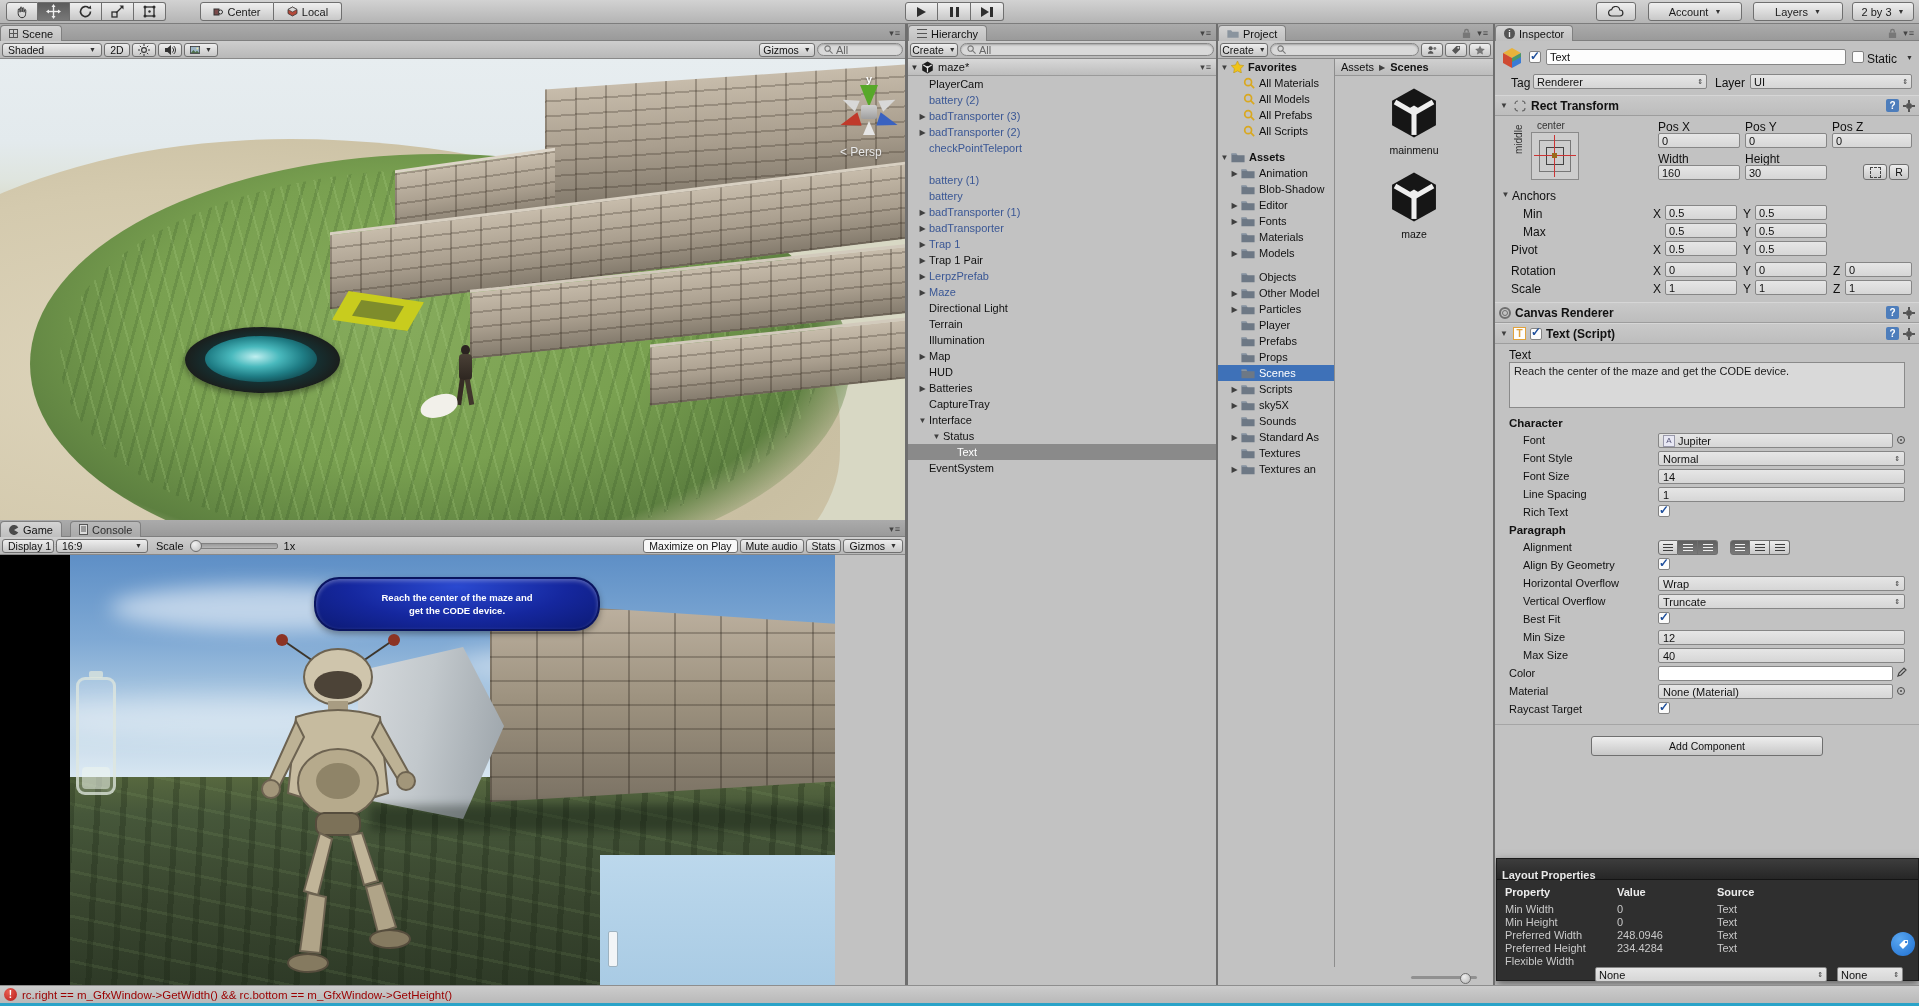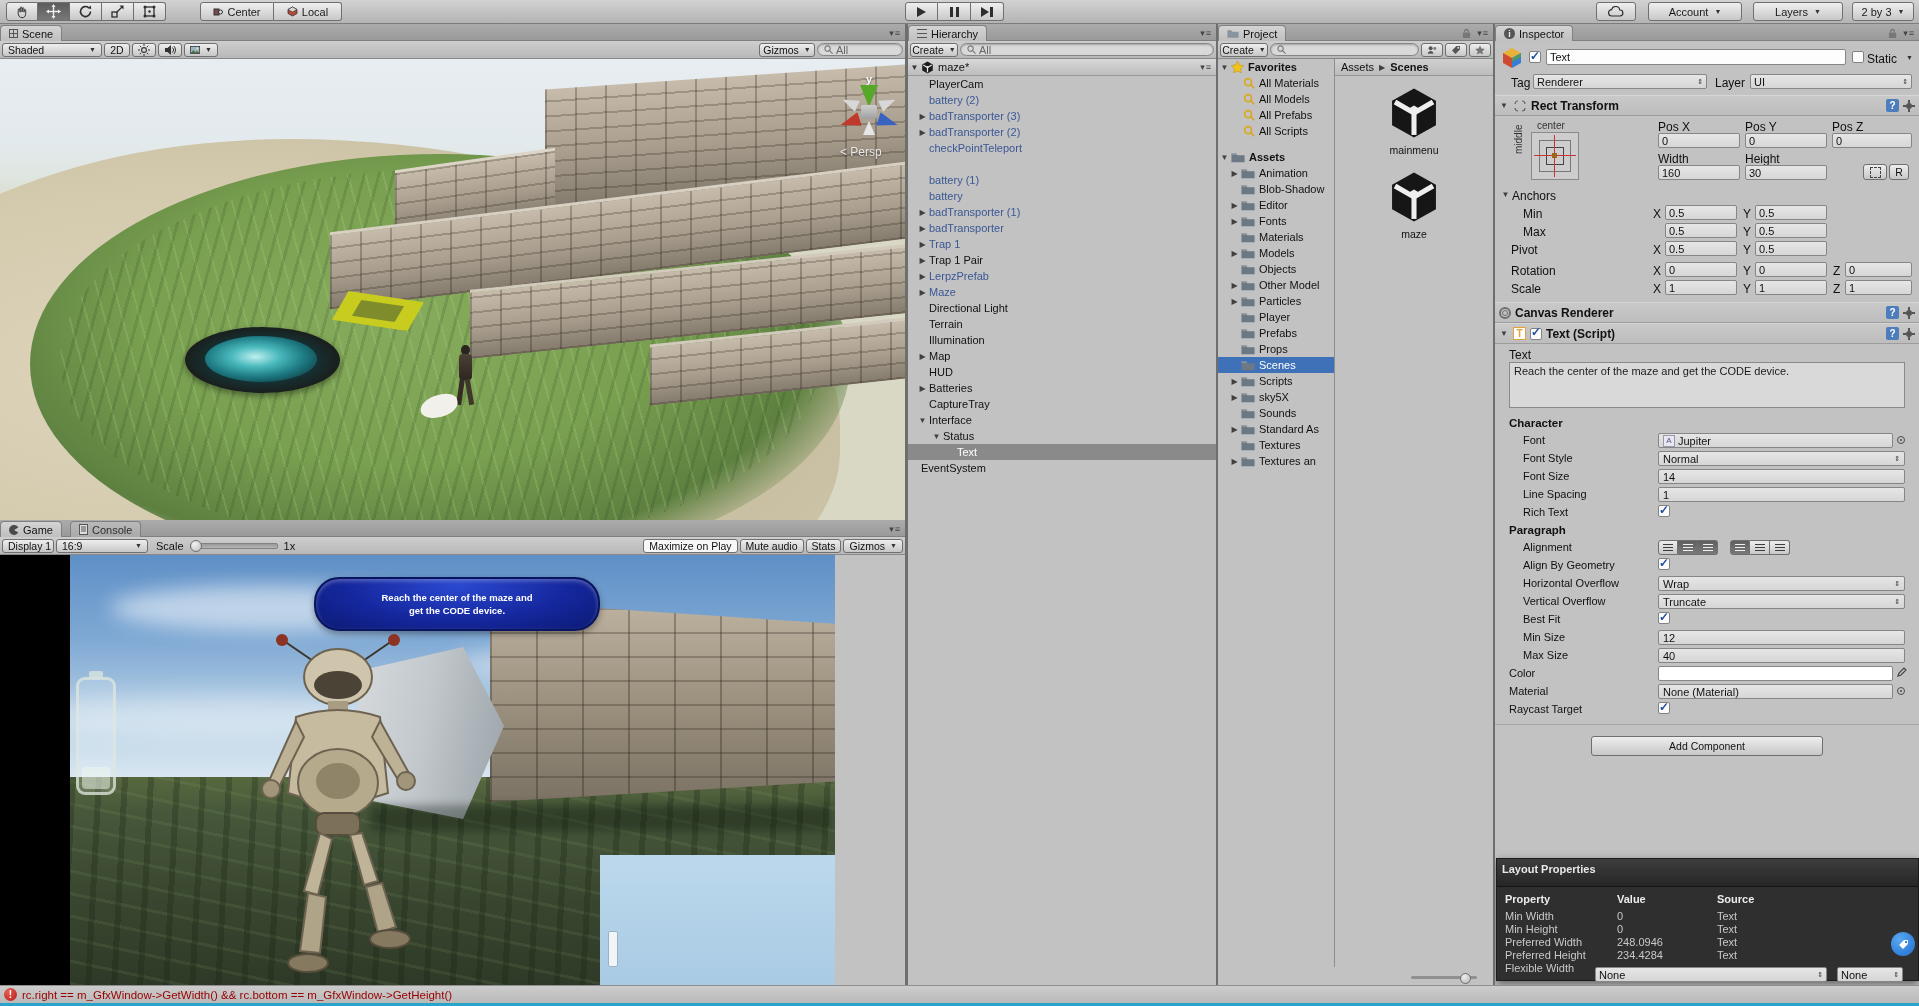--- a/index.html
+++ b/index.html
@@ -48,21 +48,21 @@
   .target::after{content:"";position:absolute;left:2px;top:2px;width:2px;height:2px;background:#4c4c4c;border-radius:50%}
   .agrp{position:absolute;top:2px;display:flex}
   .abtn{width:20px;height:15px;background:linear-gradient(#ededed,#c9c9c9);border:1px solid #6f6f6f;border-left:none;display:flex;align-items:center;justify-content:center;box-sizing:border-box}
   .abtn:first-child{border-left:1px solid #6f6f6f;border-radius:3px 0 0 3px}
   .abtn:last-child{border-radius:0 3px 3px 0}
   .abtn.on{background:linear-gradient(#5f5f5f,#7a7a7a)}
   .alines{width:10px;height:8px;background:repeating-linear-gradient(#3c3c3c 0 1px,transparent 1px 3px)}
   .abtn.on .alines{background:repeating-linear-gradient(#f0f0f0 0 1px,transparent 1px 3px)}
   
   #layoutwin{position:absolute;background:#2f2f2f;border:1px solid #1c1c1c;box-shadow:0 3px 8px rgba(0,0,0,.5)}
-  #layoutwin .lhead{height:28px;background:linear-gradient(#3d3d3d,#262626);color:#e8e8e8;font-weight:bold;font-size:11px;padding:4px 5px;box-sizing:border-box;border-bottom:1px solid #141414}
+  #layoutwin .lhead{height:20px;background:linear-gradient(#3d3d3d,#262626);color:#e8e8e8;font-weight:bold;font-size:11px;padding:10px 5px;box-sizing:border-box;border-bottom:1px solid #141414}
   .lgrid{display:grid;grid-template-columns:112px 100px 1fr;row-gap:1px;padding:6px 8px 0 8px;color:#c9c9c9;font-size:11px}
   .lgrid .lhdr{color:#ececec;font-weight:bold;padding-bottom:4px}
   
   .stone{background:
     repeating-linear-gradient(90deg,rgba(40,30,20,.28) 0 2px,transparent 2px 30px),
     repeating-linear-gradient(0deg,rgba(40,30,20,.24) 0 2px,transparent 2px 15px),
     linear-gradient(#c7bcab 0%,#a99e8e 55%,#837a6c 100%)}
   .stone2{background:
     repeating-linear-gradient(90deg,rgba(35,28,20,.3) 0 2px,transparent 2px 46px),
     repeating-linear-gradient(0deg,rgba(35,28,20,.26) 0 2px,transparent 2px 24px),
@@ -498,21 +498,21 @@
         <span>Interface</span>
       </div>
       <div class="tree-row" style="padding-left: 22px;">
         <span class="arr">▼</span>
         <span>Status</span>
       </div>
       <div class="tree-row sel-gray" style="padding-left: 36px;">
         <span class="arr"></span>
         <span>Text</span>
       </div>
-      <div class="tree-row" style="padding-left: 0; text-align: center;">
+      <div class="tree-row" style="padding-left: 8px; text-align: center;">
         <span class="arr"></span>
         <span>EventSystem</span>
       </div>
     </div>
 </div>
 
 <div class="panel" style="left:1218px;top:24px;width:275px;height:961px">
   <div class="tabstrip">
     <div class="tab" style="left:0">
       <span class="ticon" style="margin:0">
@@ -672,21 +672,21 @@
       <div class="tree-row" style="padding-left: 10px;">
         <span class="arr">▶</span>
         <span class="ticon">
           <svg width="14" height="11" viewBox="0 0 16 12">
             <path fill="#6d7885" d="M.5 1.5h5.5l1.5 2h8v8H.5z"></path>
             <path fill="#909dab" d="M.5 1.5h5.5l1 1.4H.5z"></path>
           </svg>
         </span>
         <span>Models</span>
       </div>
-      <div class="tree-row" style="padding-left: 10px;">
+      <div class="tree-row" style="padding-left: 10px; margin-top: 8px;">
         <span class="arr"></span>
         <span class="ticon">
           <svg width="14" height="11" viewBox="0 0 16 12">
             <path fill="#6d7885" d="M.5 1.5h5.5l1.5 2h8v8H.5z"></path>
             <path fill="#909dab" d="M.5 1.5h5.5l1 1.4H.5z"></path>
           </svg>
         </span>
         <span>Objects</span>
       </div>
       <div class="tree-row" style="padding-left: 10px;">

